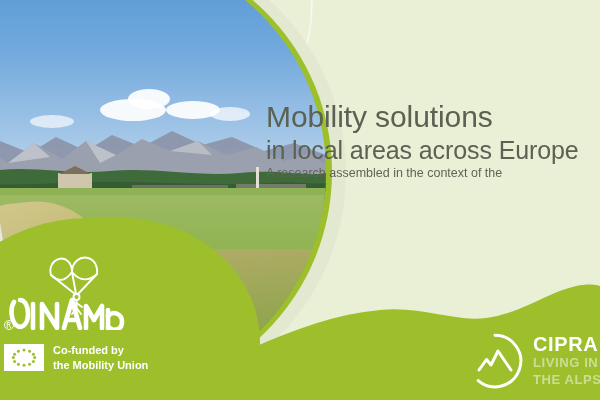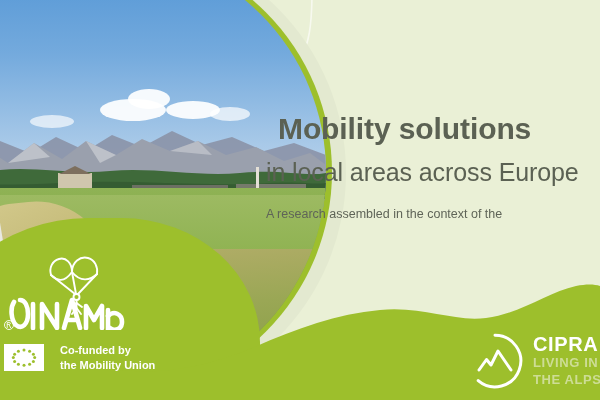--- a/index.html
+++ b/index.html
@@ -185,37 +185,37 @@
 
   
   .text-block {
     position: absolute;
     left: 266px;
     top: 100px;
     width: 330px;
   }
   .title-1 {
     font-size: 30px;
-    font-weight: 700;
+    font-weight: 400;
     color: #5b6153;
     line-height: 1.12;
     letter-spacing: -0.1px;
-    margin: 12px;
+    margin: 0;
   }
   .title-2 {
     font-size: 25px;
     font-weight: 400;
     color: #5b6153;
     line-height: 1.18;
     letter-spacing: -0.1px;
     margin: 2px 0 0 0;
     white-space: nowrap;
   }
   .subtitle {
-    margin-top: 19px;
+    margin-top: 0;
     font-size: 12.5px;
     color: #5f6458;
     line-height: 1.42;
   }
 
   
   .dinamo-logo {
     position: absolute;
     left: 2px;
     top: 250px;
@@ -232,21 +232,21 @@
     align-items: center;
   }
   .eu-flag {
     width: 40px;
     height: 27px;
     background: #ffffff;
     position: relative;
     flex: none;
   }
   .eu-text {
-    margin-left: 16px;
+    margin-left: 9px;
     color: #ffffff;
     font-size: 11px;
     font-weight: bold;
     line-height: 1.34;
   }
 
   
   .cipra-block {
     position: absolute;
     left: 466px;

